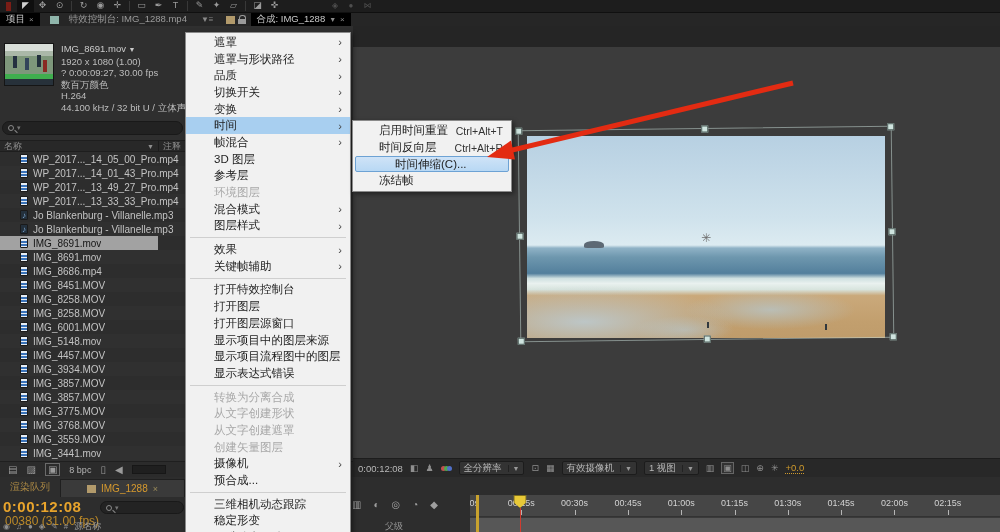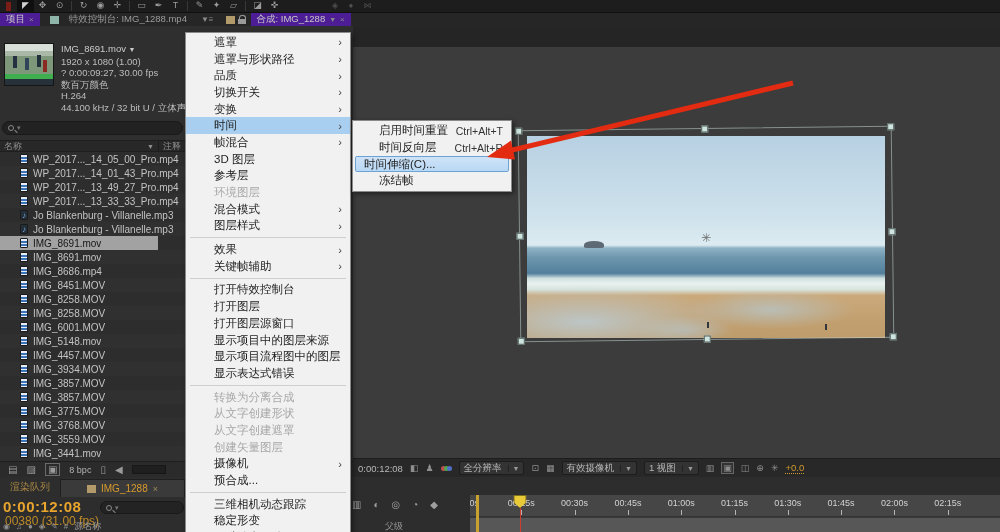--- a/index.html
+++ b/index.html
@@ -10,21 +10,21 @@
   #toolbar{position:absolute;left:0;top:0;width:1000px;height:13px;background:#1d1d1d;border-bottom:1px solid #101010;display:flex;align-items:center;padding-left:6px;}
   #appicon{width:5px;height:9px;background:#7a1d16;margin-right:6px;}
   .tool{color:#9b9b9b;font-size:9px;line-height:11px;width:17px;text-align:center;height:12px;cursor:pointer;}
   .tool.active{background:#0f0f0f;color:#d0d0d0;}
   .tdiv{width:1px;height:10px;background:#383838;margin:0 3px;display:inline-block;}
   #ws-icons{position:absolute;left:332px;top:1px;color:#4e4e4e;font-size:8px;letter-spacing:4px;}
 
   
   #tabrow{position:absolute;left:0;top:13px;width:1000px;height:13px;background:#262626;display:flex;align-items:center;font-size:9.5px;color:#9a9a9a;}
   .tab{height:13px;display:flex;align-items:center;padding:0 6px;gap:4px;}
-  .tab.active{background:#4c1d95;color:#c9c9c9;}
+  .tab.active{background:#000000;color:#c9c9c9;}
   .tab .x{color:#8a8a8a;font-size:8px;}
   #fx-swatch{width:9px;height:8px;background:#8fb5ab;margin:0 4px 0 10px;}
   #panel-menu-btn{margin-left:8px;color:#8a8a8a;font-size:8px;}
   #comp-group{display:flex;align-items:center;margin-left:12px;height:13px;}
   #comp-swatch{width:9px;height:8px;background:#b29a6b;margin-right:3px;}
   .lock{width:8px;height:9px;position:relative;margin-right:5px;}
   .lock:before{content:"";position:absolute;left:1px;top:0;width:5px;height:4px;border:1px solid #9a9a9a;border-bottom:none;border-radius:3px 3px 0 0;}
   .lock:after{content:"";position:absolute;left:0;top:4px;width:8px;height:5px;background:#9a9a9a;}
 
   
@@ -111,21 +111,21 @@
   .mi{height:16.7px;display:flex;align-items:center;padding-left:28px;padding-right:6px;font-size:11.5px;color:#1d1d1d;position:relative;cursor:pointer;}
   .mi .arr{position:absolute;right:8px;font-size:11px;color:#444;}
   .mi.hl{background:#a8cff0;}
   .mi.dis{color:#a8a8a8;}
   .msep{height:7px;position:relative;}
   .msep:after{content:"";position:absolute;left:4px;right:4px;top:3px;height:1px;background:#cfcfcf;}
   
   #sub{position:absolute;left:352px;top:120px;width:160px;height:72px;background:#f1f1f1;border:1px solid #8a8a8a;box-shadow:2px 2px 5px rgba(0,0,0,.45);padding-top:1px;}
   .smi{height:17px;display:flex;align-items:center;justify-content:space-between;padding:0 8px 0 26px;font-size:11.5px;color:#1d1d1d;cursor:pointer;}
   .smi .sc{color:#333;font-size:10.5px;}
-  .smi.hl{background:linear-gradient(#cfe3f7,#b8d8f4);border:1px solid #6da2d4;border-radius:2px;margin:0 2px;height:16px;padding-left:8px;}
+  .smi.hl{background:linear-gradient(#cfe3f7,#b8d8f4);border:1px solid #6da2d4;border-radius:2px;margin:0 2px;height:16px;padding-left:39px;}
 
   #arrow-svg{position:absolute;left:0;top:0;width:1000px;height:532px;pointer-events:none;z-index:50;}
 </style>
 </head>
 <body>
 
 <div id="toolbar">
   <span id="appicon"></span>
   <span id="tools-wrap" style="display:flex;align-items:center;">
       <span class="tool active">◤</span>

